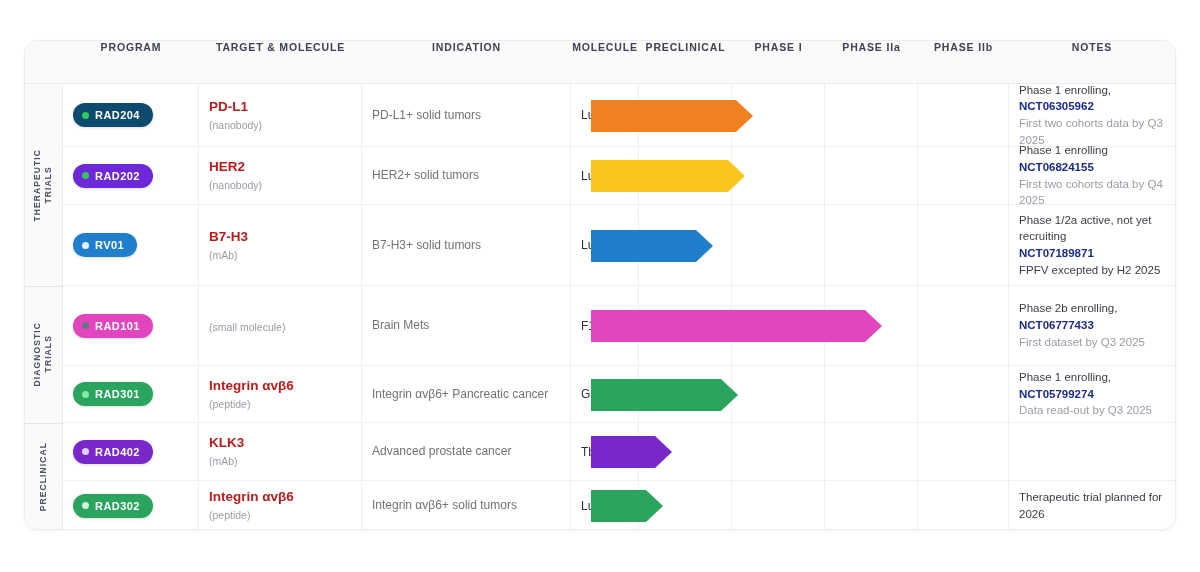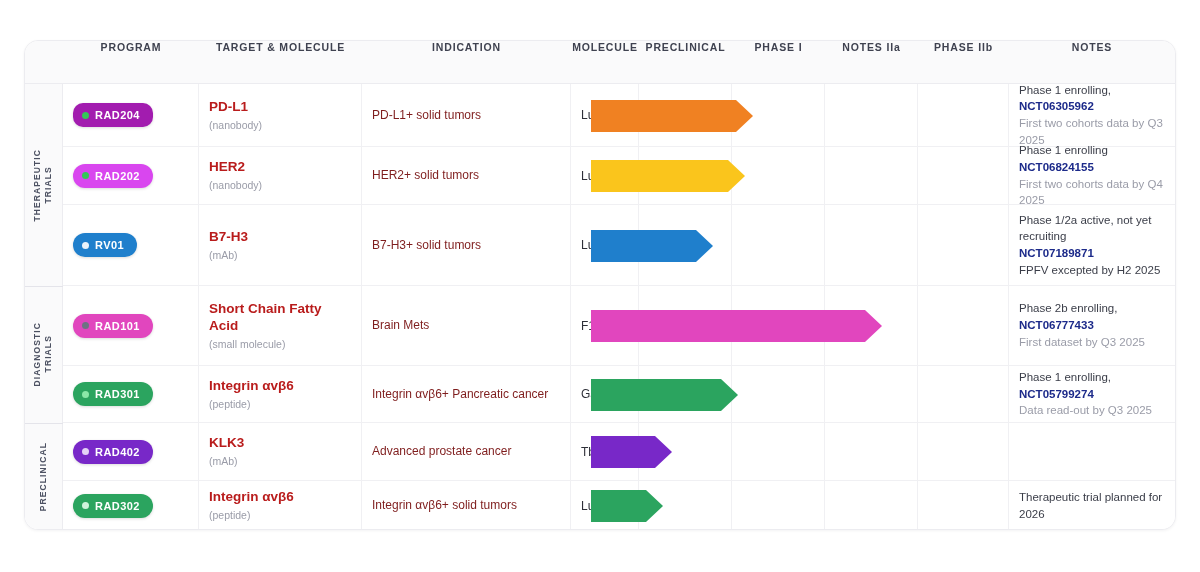--- a/index.html
+++ b/index.html
@@ -117,21 +117,21 @@
 
   
   .target-name {
     font-size: 13.5px; font-weight: bold; color: #b91c1c;
     line-height: 1.25;
   }
   .target-sub {
     font-size: 10.5px; color: #9a9ca8; margin-top: 3px; line-height: 1.2;
   }
 
-  .indication { font-size: 12px; color: #7f1d1d; line-height: 1.35; }
+  .indication { font-size: 12px; color: #737373; line-height: 1.35; }
   .isotope    { font-size: 12px; color: #2e3039; }
 
   
   .notes { font-size: 11.5px; line-height: 1.45; color: #3a3d48; }
   .notes .sub  { color: #9a9ca8; }
   .notes .nct  { color: #1c2a8a; font-weight: bold; }
   .notes .blk  { display: block; }
 
   
   .arrow-layer {
@@ -160,30 +160,30 @@
 <div id="pipeline-card">
 
   <div class="thead">
     <div class="c-rail"></div>
     <div class="th c-prog">PROGRAM</div>
     <div class="th c-target">TARGET &amp; MOLECULE</div>
     <div class="th c-ind">INDICATION</div>
     <div class="th c-iso">MOLECULE</div>
     <div class="th c-pre">PRECLINICAL</div>
     <div class="th c-p1">PHASE I</div>
-    <div class="th c-p2a">NOTES IIa</div>
+    <div class="th c-p2a">PHASE IIa</div>
     <div class="th c-p2b">PHASE IIb</div>
     <div class="th c-notes">NOTES</div>
   </div>
 
   <div class="tbody" id="tbody">
       <div class="row" style="height: 63px;">
         <div class="cell c-rail"></div>
         <div class="cell c-prog">
-          <span class="badge" style="background: #a21caf; border-radius: 10px;">
+          <span class="badge" style="background: #0c4a6e;">
             <span class="dot" style="background: rgb(52, 199, 89);"></span>
             <span>RAD204</span>
           </span>
         </div>
         <div class="cell c-target">
           <div>
             <div class="target-name">PD-L1</div>
             <div class="target-sub">(nanobody)</div>
           </div>
         </div>
@@ -197,21 +197,21 @@
         <div class="cell c-p1"></div>
         <div class="cell c-p2a"></div>
         <div class="cell c-p2b"></div>
         <div class="cell c-notes last">
           <div class="notes"><span>Phase 1 enrolling, </span><span class="nct">NCT06305962</span><span class="sub blk">First two cohorts data by Q3 2025</span></div>
         </div>
       </div>
       <div class="row" style="height: 58px;">
         <div class="cell c-rail"></div>
         <div class="cell c-prog">
-          <span class="badge" style="background: #d946ef;">
+          <span class="badge" style="background: #6d28d9;">
             <span class="dot" style="background: rgb(52, 199, 89);"></span>
             <span>RAD202</span>
           </span>
         </div>
         <div class="cell c-target">
           <div>
             <div class="target-name">HER2</div>
             <div class="target-sub">(nanobody)</div>
           </div>
         </div>
@@ -264,21 +264,20 @@
       <div class="row" style="height: 80px;">
         <div class="cell c-rail"></div>
         <div class="cell c-prog">
           <span class="badge" style="background: rgb(225, 70, 190);">
             <span class="dot" style="background: rgb(110, 115, 131);"></span>
             <span>RAD101</span>
           </span>
         </div>
         <div class="cell c-target">
           <div>
-            <div class="target-name">Short Chain Fatty Acid</div>
             <div class="target-sub">(small molecule)</div>
           </div>
         </div>
         <div class="cell c-ind">
           <div class="indication">Brain Mets</div>
         </div>
         <div class="cell c-iso">
           <div class="isotope">F18</div>
         </div>
         <div class="cell c-pre"></div>

